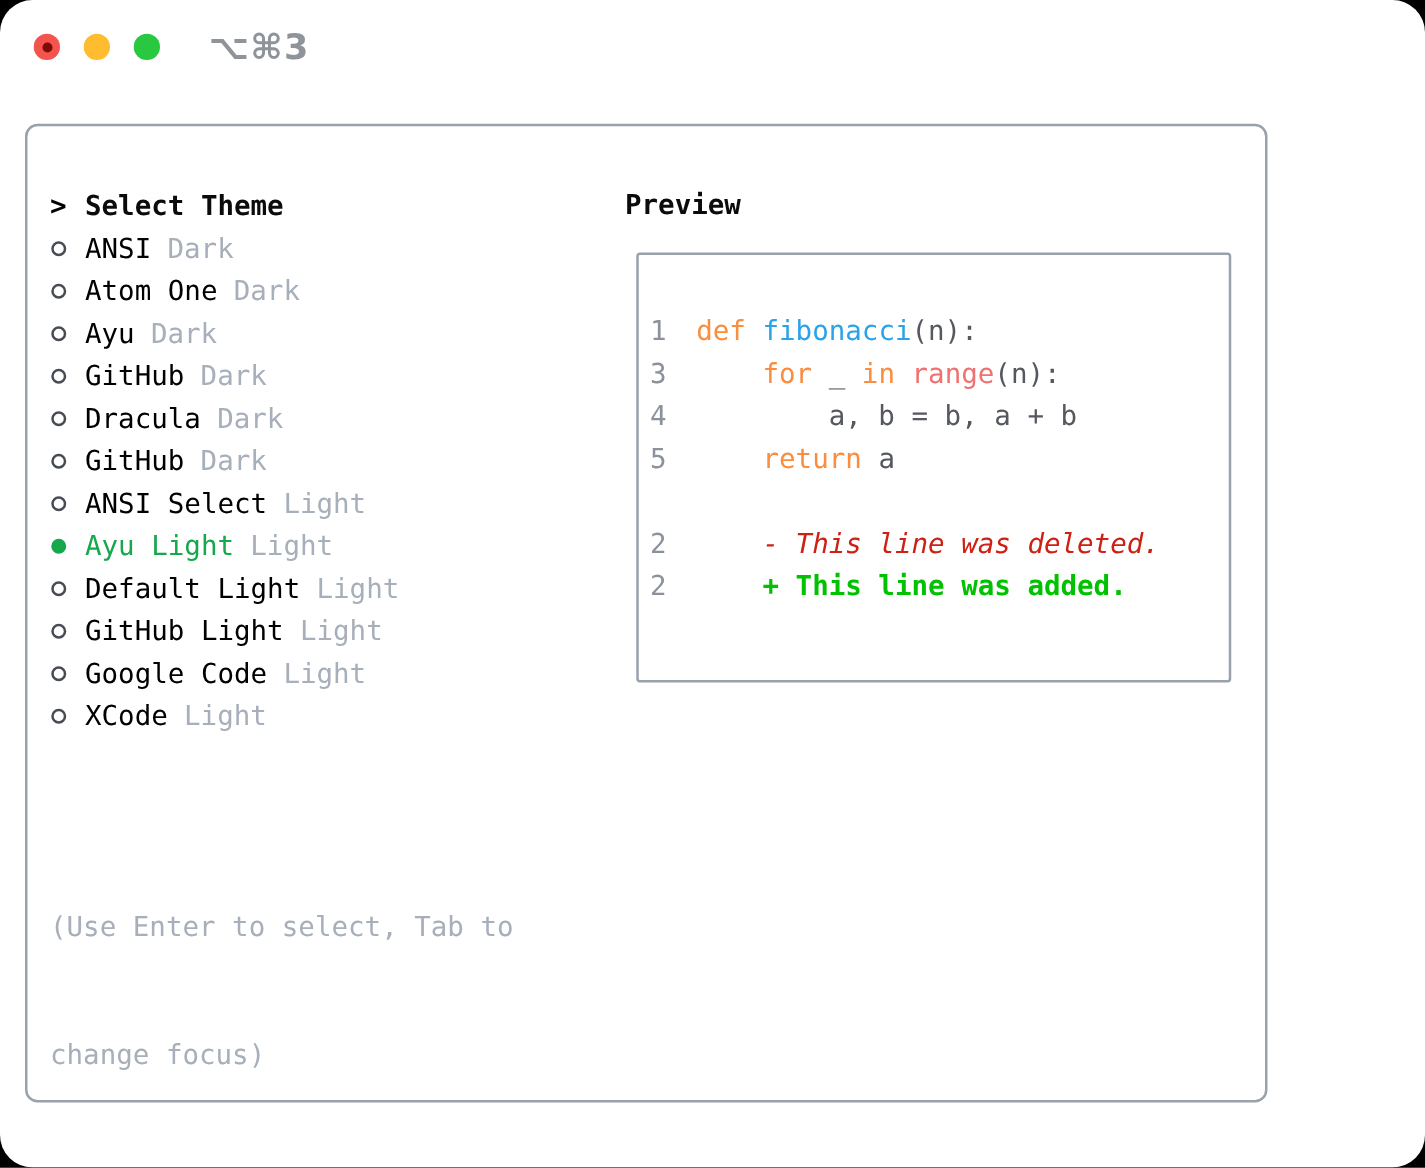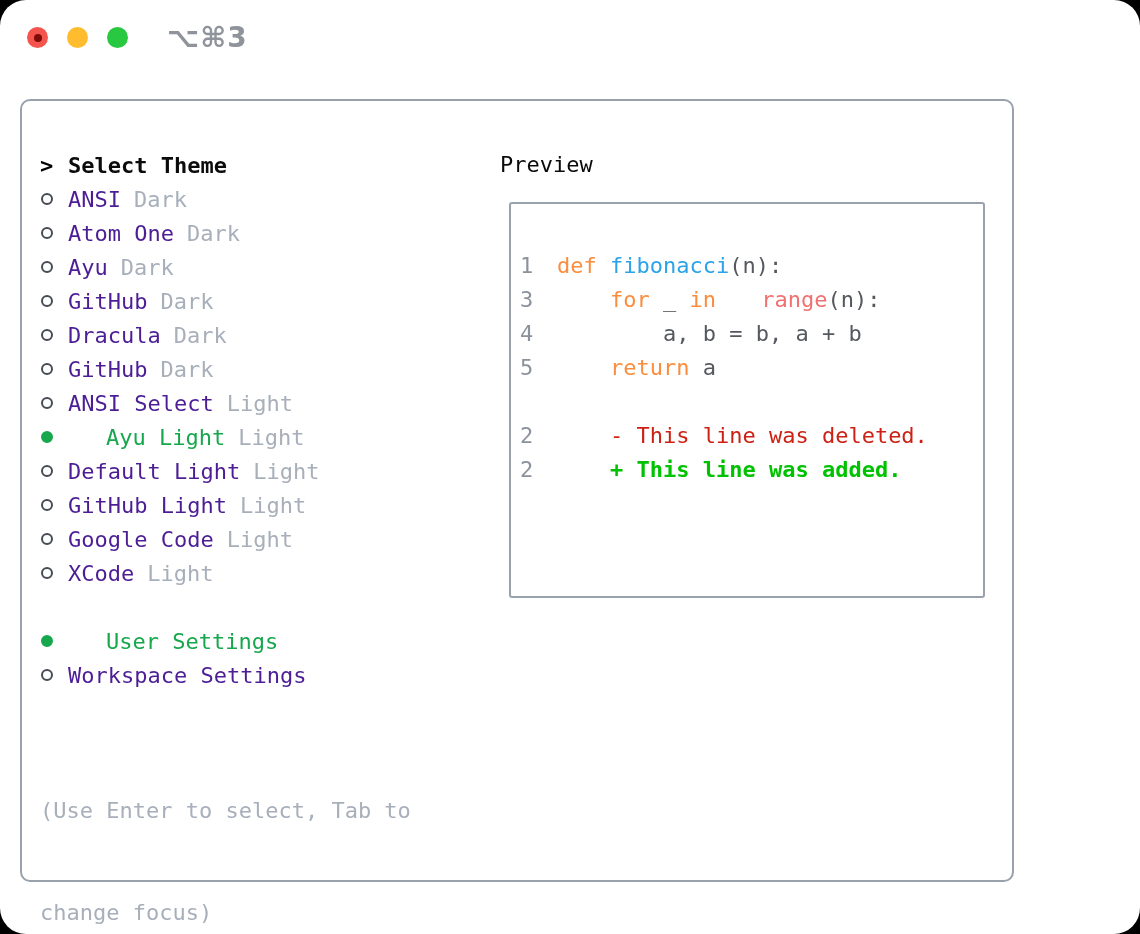--- a/index.html
+++ b/index.html
@@ -19,39 +19,39 @@
   .card{position:absolute;left:20px;top:99px;width:994px;height:783px;border:2px solid var(--border);border-radius:10px;box-sizing:border-box;background:#fff;}
 
   
   .left-col{position:absolute;left:18px;top:47px;font-size:22px;}
   .row{display:flex;align-items:center;height:34px;white-space:pre;}
   .marker{width:28px;display:flex;align-items:center;flex:0 0 28px;}
   .prompt{font-weight:700;color:#000;display:block;}
   .circle{width:12px;height:12px;border:2px solid #474c54;border-radius:50%;box-sizing:border-box;margin-left:1px;}
   .circle.filled{background:var(--accent_green);border-color:var(--accent_green);}
   .header-label{font-weight:700;color:#0b0b0b;text-align:right;}
-  .name{color:#4c1d95;}
-  .name.sel{color:var(--accent_green);margin-left:38px;}
+  .name{color:#000000;}
+  .name.sel{color:var(--accent_green);}
   .tag{color:var(--muted_light);margin-left:13px;}
   .spacer{height:34px;}
   .hint{color:var(--muted_light);line-height:34px;white-space:pre;}
 
   
-  .preview-title{position:absolute;left:478px;top:47px;height:34px;line-height:34px;font-size:22px;font-weight:400;color:#0b0b0b;}
-  .preview-box{position:absolute;left:487px;top:101px;width:476px;height:396px;border:2px solid var(--border);border-radius:3px;box-sizing:border-box;background:#fff;}
+  .preview-title{position:absolute;left:478px;top:47px;height:34px;line-height:34px;font-size:22px;font-weight:700;color:#0b0b0b;}
+  .preview-box{position:absolute;left:487px;top:101px;width:476px;height:344px;border:2px solid var(--border);border-radius:3px;box-sizing:border-box;background:#fff;}
   .code{padding:45px 0 0 9px;font-size:22px;}
   .code-line{height:34px;line-height:34px;white-space:pre;}
   .gutter{display:inline-block;width:37px;color:var(--gutter);}
   .tok-plain{color:var(--code_text);}
   .tok-keyword{color:var(--keyword);}
   .tok-function{color:var(--function);}
   .tok-number{color:var(--number);}
-  .tok-builtin{color:var(--builtin);margin-left:32px;}
+  .tok-builtin{color:var(--builtin);}
   .tok-context{color:var(--gutter);}
-  .tok-deleted{color:var(--diff_deleted);}
+  .tok-deleted{color:var(--diff_deleted);font-style:italic;}
   .tok-added{color:var(--diff_added);font-weight:bold;}
 </style>
 </head>
 <body>
 
 <div class="window">
   <div class="titlebar">
     <span class="tl red">
         <span class="dot"></span>
       </span>
@@ -74,24 +74,20 @@
           <div class="row"><span class="marker"><span class="circle"></span></span><span class="name">Dracula</span><span class="tag">Dark</span></div>
           <div class="row"><span class="marker"><span class="circle"></span></span><span class="name">GitHub</span><span class="tag">Dark</span></div>
           <div class="row"><span class="marker"><span class="circle"></span></span><span class="name">ANSI Select</span><span class="tag">Light</span></div>
           <div class="row"><span class="marker"><span class="circle filled"></span></span><span class="name sel">Ayu Light</span><span class="tag">Light</span></div>
           <div class="row"><span class="marker"><span class="circle"></span></span><span class="name">Default Light</span><span class="tag">Light</span></div>
           <div class="row"><span class="marker"><span class="circle"></span></span><span class="name">GitHub Light</span><span class="tag">Light</span></div>
           <div class="row"><span class="marker"><span class="circle"></span></span><span class="name">Google Code</span><span class="tag">Light</span></div>
           <div class="row"><span class="marker"><span class="circle"></span></span><span class="name">XCode</span><span class="tag">Light</span></div>
         </div>
       <div class="spacer"></div>
-      <div id="apply-rows">
-          <div class="row"><span class="marker"><span class="circle filled"></span></span><span class="name sel">User Settings</span></div>
-          <div class="row"><span class="marker"><span class="circle"></span></span><span class="name">Workspace Settings</span></div>
-        </div>
       <div class="spacer"></div>
       <div class="hint">
         <div>(Use Enter to select, Tab to</div>
         <div>change focus)</div>
       </div>
     </div>
 
     <div class="preview-title">Preview</div>
     <div class="preview-box">
       <div class="code" id="code">

